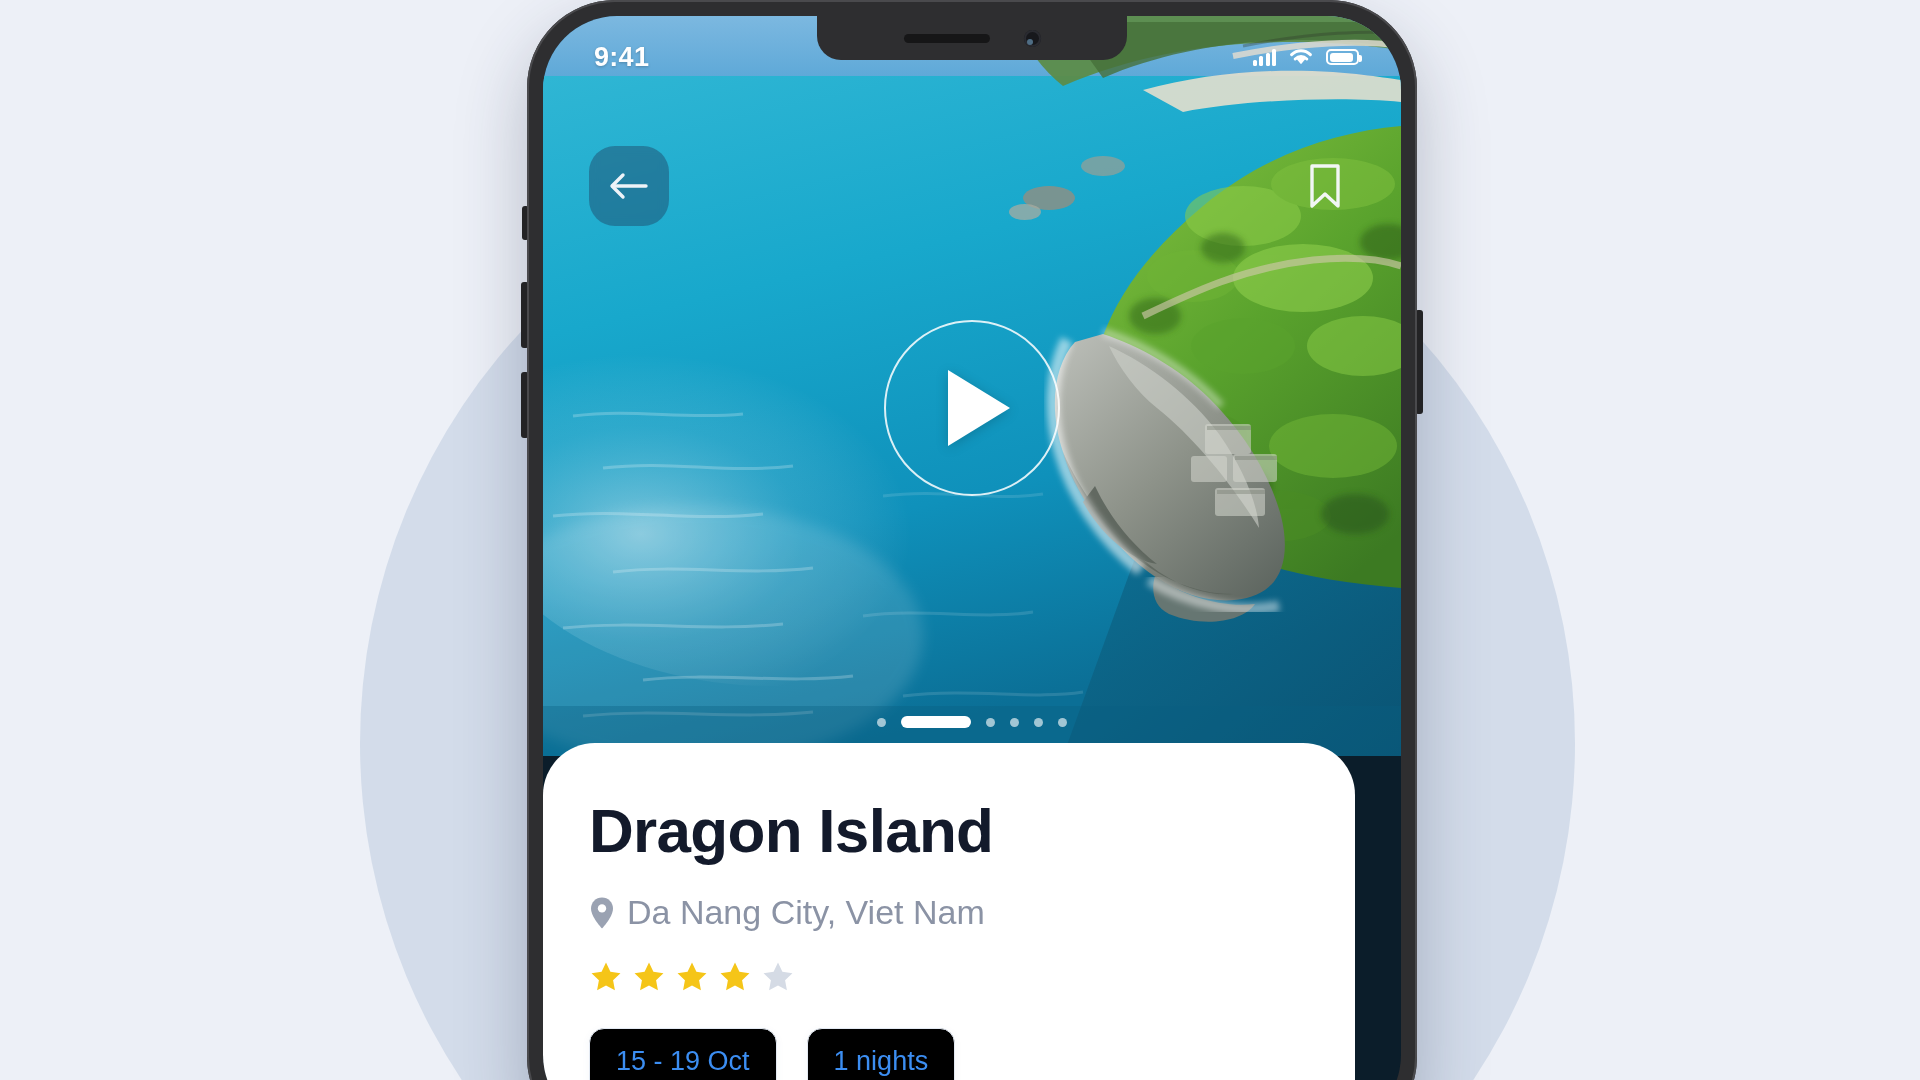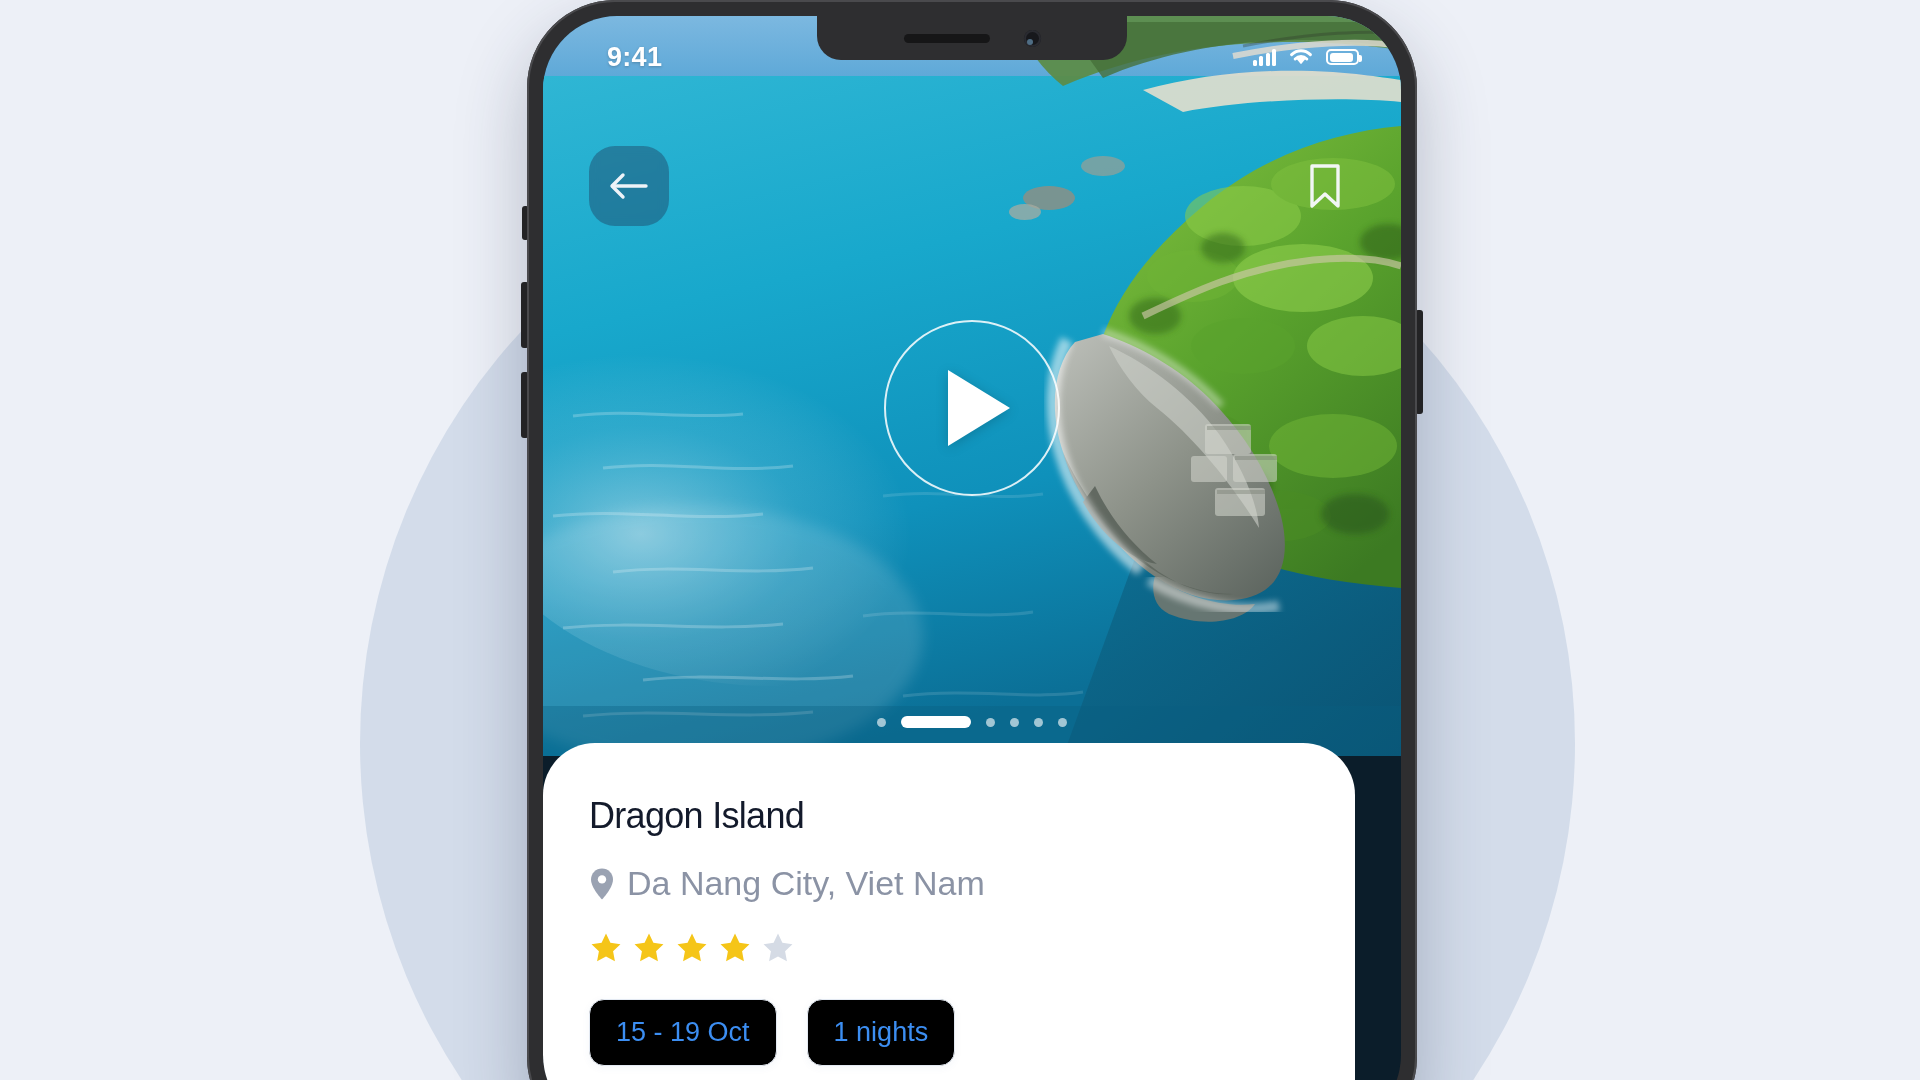--- a/index.html
+++ b/index.html
@@ -87,21 +87,21 @@
 
   
   .hero{
     position:absolute; left:0; top:0; right:0; height:740px;
     overflow:hidden;
   }
   .hero svg{ position:absolute; left:0; top:0; width:100%; height:100%; display:block;}
 
   
   .statusbar{
-    position:absolute; top:0; left:16px; right:0; height:62px;
+    position:absolute; top:0; left:3px; right:0; height:62px;
     z-index:25;
     display:flex; align-items:center; justify-content:space-between;
     padding:20px 42px 0 48px;
     color:#fff;
   }
   .status-time{
     font-size:27px; font-weight:700; letter-spacing:.3px;
     text-shadow:0 1px 3px rgba(0,0,0,.22);
   }
   .status-icons{ display:flex; align-items:center; gap:11px; }
@@ -180,21 +180,21 @@
   .info-card{
     position:absolute;
     left:0; top:727px; width:812px; bottom:0;
     background:#fff;
     border-top-left-radius:52px;
     border-top-right-radius:52px;
     z-index:28;
     padding:52px 0 0 46px;
   }
   .place-title{
-    font-size:36px; font-weight:400; color:#131a2b;
+    font-size:62px; font-weight:700; color:#131a2b;
     letter-spacing:-.7px;
   }
   .place-location{
     display:flex; align-items:center; gap:12px;
     margin-top:27px;
     color:#8b93a5; font-size:34px;
   }
   .pin-icon{ flex:0 0 auto; display:block; }
 
   .rating{ display:flex; gap:9px; margin-top:28px; }

